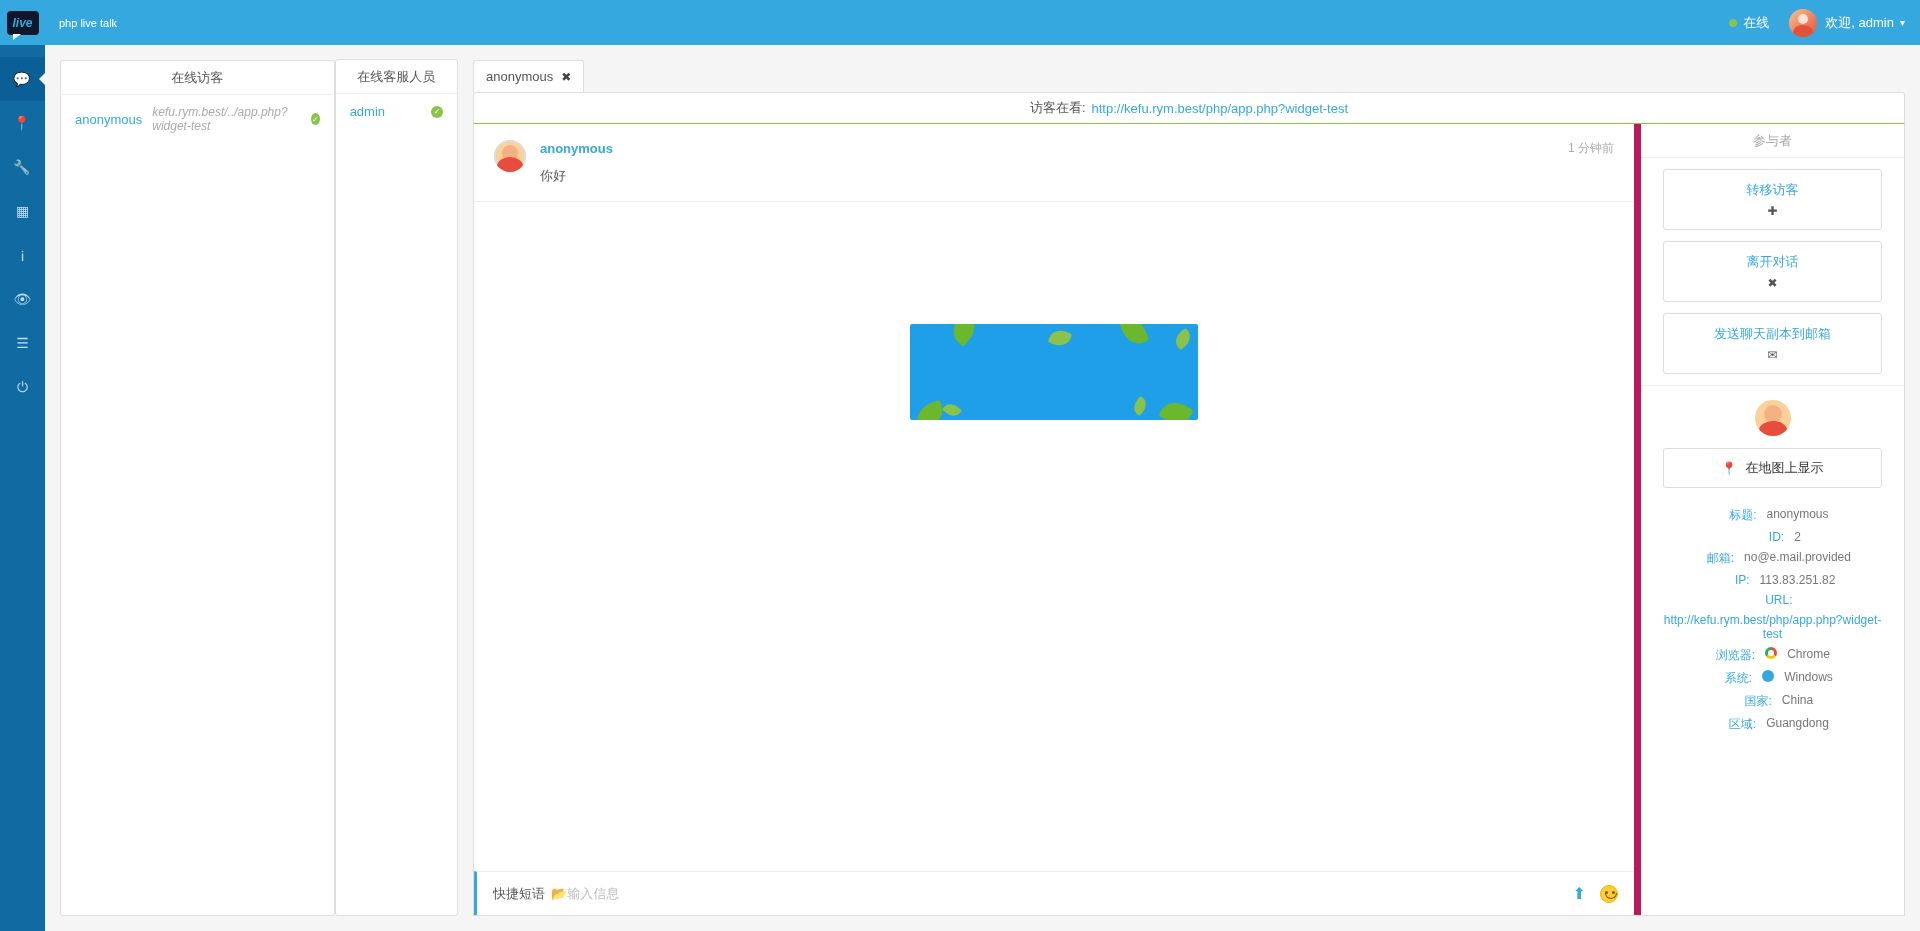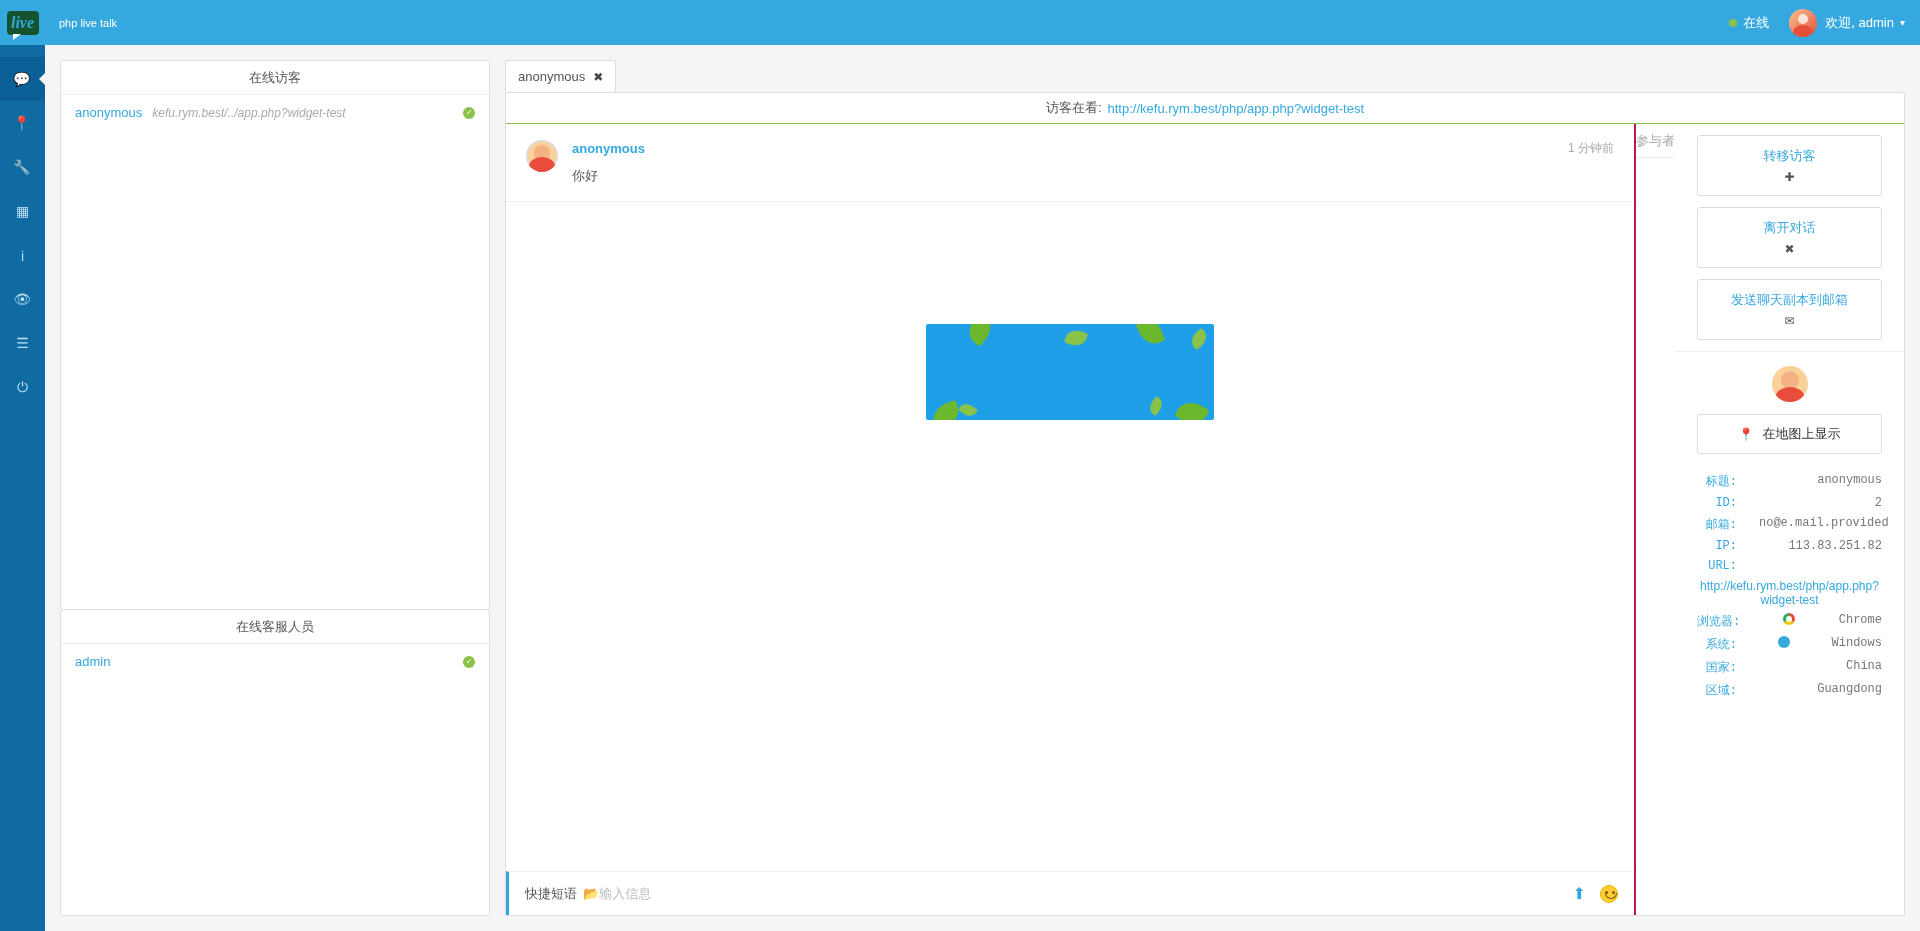--- a/index.html
+++ b/index.html
@@ -2,21 +2,21 @@
 <html><head>
 <meta charset="utf-8">
 <style>
 * { margin: 0; padding: 0; box-sizing: border-box; }
 body { font-family: "Helvetica Neue", Helvetica, Arial, "Microsoft YaHei", sans-serif; font-size: 13px; color: #555; background: #f5f5f5; overflow: hidden; }
 .app { display: flex; flex-direction: column; width: 1920px; height: 931px; }
 
 
 .header { height: 45px; background: #36a8e0; display: flex; align-items: center; color: #fff; padding: 0 15px 0 0; }
 .logo-box { width: 45px; height: 45px; display: flex; align-items: center; justify-content: center; }
-.logo-bubble { width: 32px; height: 24px; background: #14532d; border-radius: 4px; position: relative; display: flex; align-items: center; justify-content: center; color: #36a8e0; font-style: italic; font-size: 16px; font-weight: bold; font-family: Liberation Serif, serif; }
+.logo-bubble { width: 32px; height: 24px; background: #0f172a; border-radius: 4px; position: relative; display: flex; align-items: center; justify-content: center; color: #36a8e0; font-style: italic; font-size: 12px; font-weight: bold; }
 .logo-bubble:after { content: ""; position: absolute; bottom: -5px; left: 6px; width: 0; height: 0; border-left: 0 solid transparent; border-right: 8px solid transparent; border-top: 6px solid #fff; }
 .app-title { margin-left: 14px; font-size: 11px; }
 .header-spacer { flex: 1; }
 .status-dot { width: 8px; height: 8px; border-radius: 50%; background: #8bc34a; display: inline-block; margin-right: 6px; }
 .status-text { margin-right: 20px; }
 .avatar-s { width: 28px; height: 28px; border-radius: 50%; background: linear-gradient(135deg,#f8c291,#e55039); margin-right: 8px; display:inline-block; position:relative; overflow:hidden; }
 .avatar-s:before{content:"";position:absolute;top:5px;left:9px;width:10px;height:10px;border-radius:50%;background:#fce4d6;}
 .avatar-s:after{content:"";position:absolute;bottom:-2px;left:4px;width:20px;height:14px;border-radius:50% 50% 0 0;background:#e55039;}
 .welcome { margin-right: 6px; }
 .chev-down { font-size: 10px; }
@@ -28,21 +28,21 @@
 .sidebar { width: 45px; background: #106ba3; display: flex; flex-direction: column; align-items: center; padding-top: 12px; color: #bcdff5; }
 .sidebar-item { width: 45px; height: 44px; display: flex; align-items: center; justify-content: center; cursor: pointer; position: relative; }
 .sidebar-item.active { background: #0b5f97; color: #fff; }
 .sidebar-item.active:after { content: ""; position: absolute; right: -1px; top: 50%; margin-top: -7px; width: 0; height: 0; border-top: 7px solid transparent; border-bottom: 7px solid transparent; border-right: 7px solid #f5f5f5; }
 .sb-icon { font-size: 14px; }
 
 
 .main { flex: 1; display: flex; padding: 15px; gap: 15px; min-height: 0; }
 
 
-.leftcol { width: 430px; display: flex; flex-direction: column; gap: 0; }
+.leftcol { width: 398px; display: flex; flex-direction: row; gap: 0; }
 .panel { background: #fff; border: 1px solid #ddd; border-radius: 3px; display:flex; flex-direction:column; }
 .panel + .panel { margin-top: -1px; }
 .panel-head { height: 34px; border-bottom: 1px solid #eee; display: flex; align-items: center; justify-content: center; color: #555; font-size: 13px; }
 .panel-body { flex:1; overflow:auto; }
 .visitor-row, .agent-row { padding: 10px 14px; display: flex; align-items: center; gap: 10px; cursor:pointer; }
 .vname { color: #36a8e0; }
 .vurl { color: #aaa; font-style: italic; font-size: 12px; }
 .vspacer { flex:1; }
 .green-dot { width: 12px; height: 12px; border-radius: 50%; background: #8bc34a; display:flex;align-items:center;justify-content:center;color:#fff;font-size:8px; }
 .leftcol .panel.visitors { flex: 1.8; }
@@ -86,40 +86,40 @@
 .quick { color:#555; display:flex; align-items:center; gap:6px; }
 .composer input { border:none; outline:none; flex:1; font-size:13px; color:#8b5cf6; }
 .composer input::placeholder { color:#bbb; }
 .comp-icons { margin-left:auto; display:flex; gap:14px; align-items:center; }
 .upload-icon { color:#36a8e0; font-size:16px; }
 .smile { width:18px; height:18px; border-radius:50%; background:#ffcc33; border:1px solid #e6b800; position:relative; }
 .smile:before{content:"";position:absolute;top:5px;left:4px;width:3px;height:3px;border-radius:50%;background:#7a5c00;box-shadow:7px 0 0 #7a5c00;}
 .smile:after{content:"";position:absolute;bottom:3px;left:4px;width:10px;height:5px;border:1.5px solid #7a5c00;border-top:none;border-radius:0 0 10px 10px;}
 
 
-.rightcol { width:270px; border-left:2px solid #be185d; display:flex; overflow:auto; }
+.rightcol { width:270px; border-left:7px solid #be185d; display:flex; flex-direction:column; overflow:auto; }
 .right-head { height:34px; border-bottom:1px solid #eee; display:flex; align-items:center; justify-content:center; color:#aaa; }
 .action-btn { margin:11px 22px; border:1px solid #ddd; border-radius:3px; padding:11px 9px; text-align:center; cursor:pointer; }
 .action-btn .t1 { color:#36a8e0; display:block; margin-bottom:4px; }
 .action-btn .ic { color:#555; font-size:12px; }
 .action-btn.danger .t1 { color:#36a8e0; }
 .action-btn.mail .t1 { color:#36a8e0; }
 .divider { height:1px; background:#eee; margin:6px 0 14px; }
 
 .guest-avatar { display:flex; justify-content:center; margin-bottom:12px; }
 .avatar-l { width:36px; height:36px; border-radius:50%; background:#f9d199; position:relative; overflow:hidden; }
 .avatar-l .face{position:absolute;top:5px;left:9px;width:18px;height:18px;border-radius:50%;background:#f4b183;}
 .avatar-l .body2{position:absolute;bottom:-3px;left:4px;width:28px;height:18px;border-radius:50% 50% 0 0;background:#e74c3c;}
 
 .map-btn { margin:0 22px 16px; border:1px solid #ddd; border-radius:3px; padding:10px; text-align:center; color:#8bc34a; cursor:pointer; display:flex; align-items:center; justify-content:center; gap:8px; }
 .map-btn .pin{color:#8bc34a;}
 .map-btn .txt{color:#333;}
 
 .info-list { padding: 0 22px; }
-.info-row { display:flex; justify-content:space-between; gap:22px; padding:3px 0; font-size:12px;font-family:Liberation Mono, monospace; }
+.info-row { display:flex; justify-content:center; gap:10px; padding:3px 0; font-size:12px; }
 .info-row .k { color:#36a8e0; text-align:right; min-width:40px; }
 .info-row .v { color:#777; }
 .info-link { color:#36a8e0; text-align:center; padding:3px 0; font-size:12px; }
 .info-row .bicon{width:12px;height:12px;display:inline-block;border-radius:50%;}
 .chrome-icon{background:conic-gradient(#e74c3c 0 120deg,#f1c40f 120deg 240deg,#27ae60 240deg 360deg);position:relative;}
 .chrome-icon:after{content:"";position:absolute;inset:3px;background:#fff;border-radius:50%;}
 .win-icon{background:#36a8e0;border-radius:1px;}
 
 .rightcol-wrap{flex:1;overflow:auto;position:relative;}
 .rightcol-wrap::-webkit-scrollbar{width:6px;}

